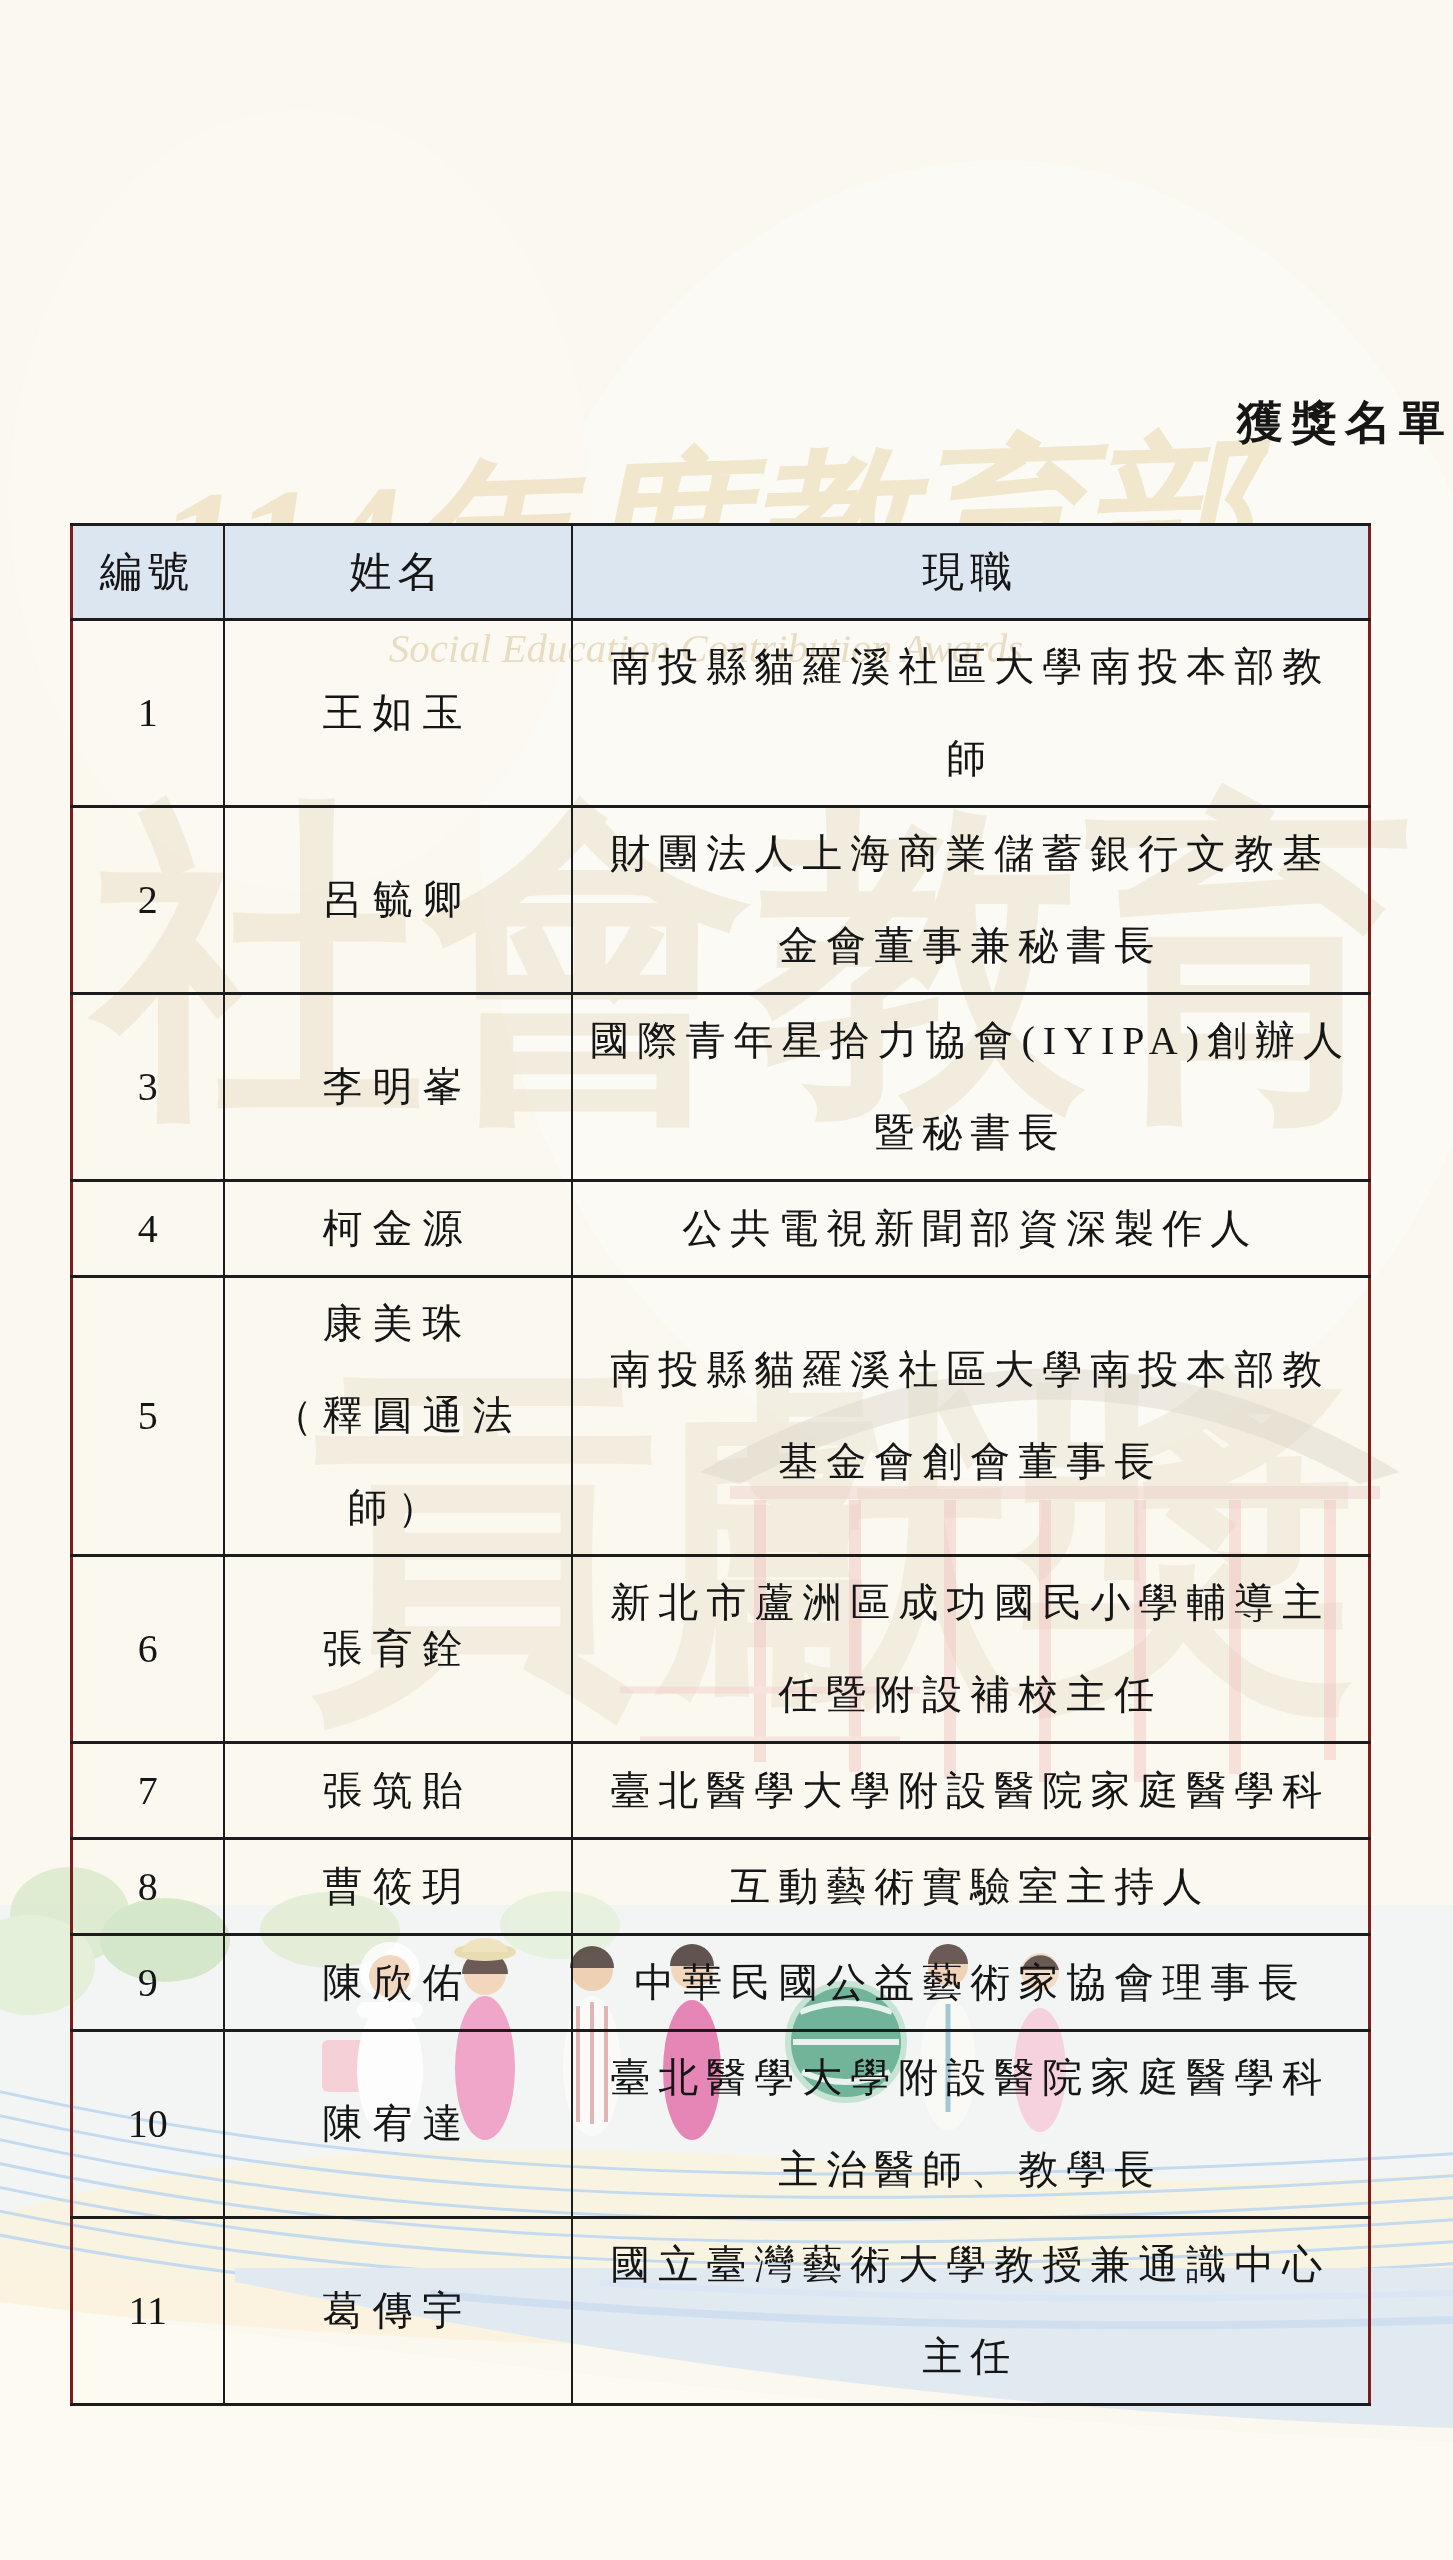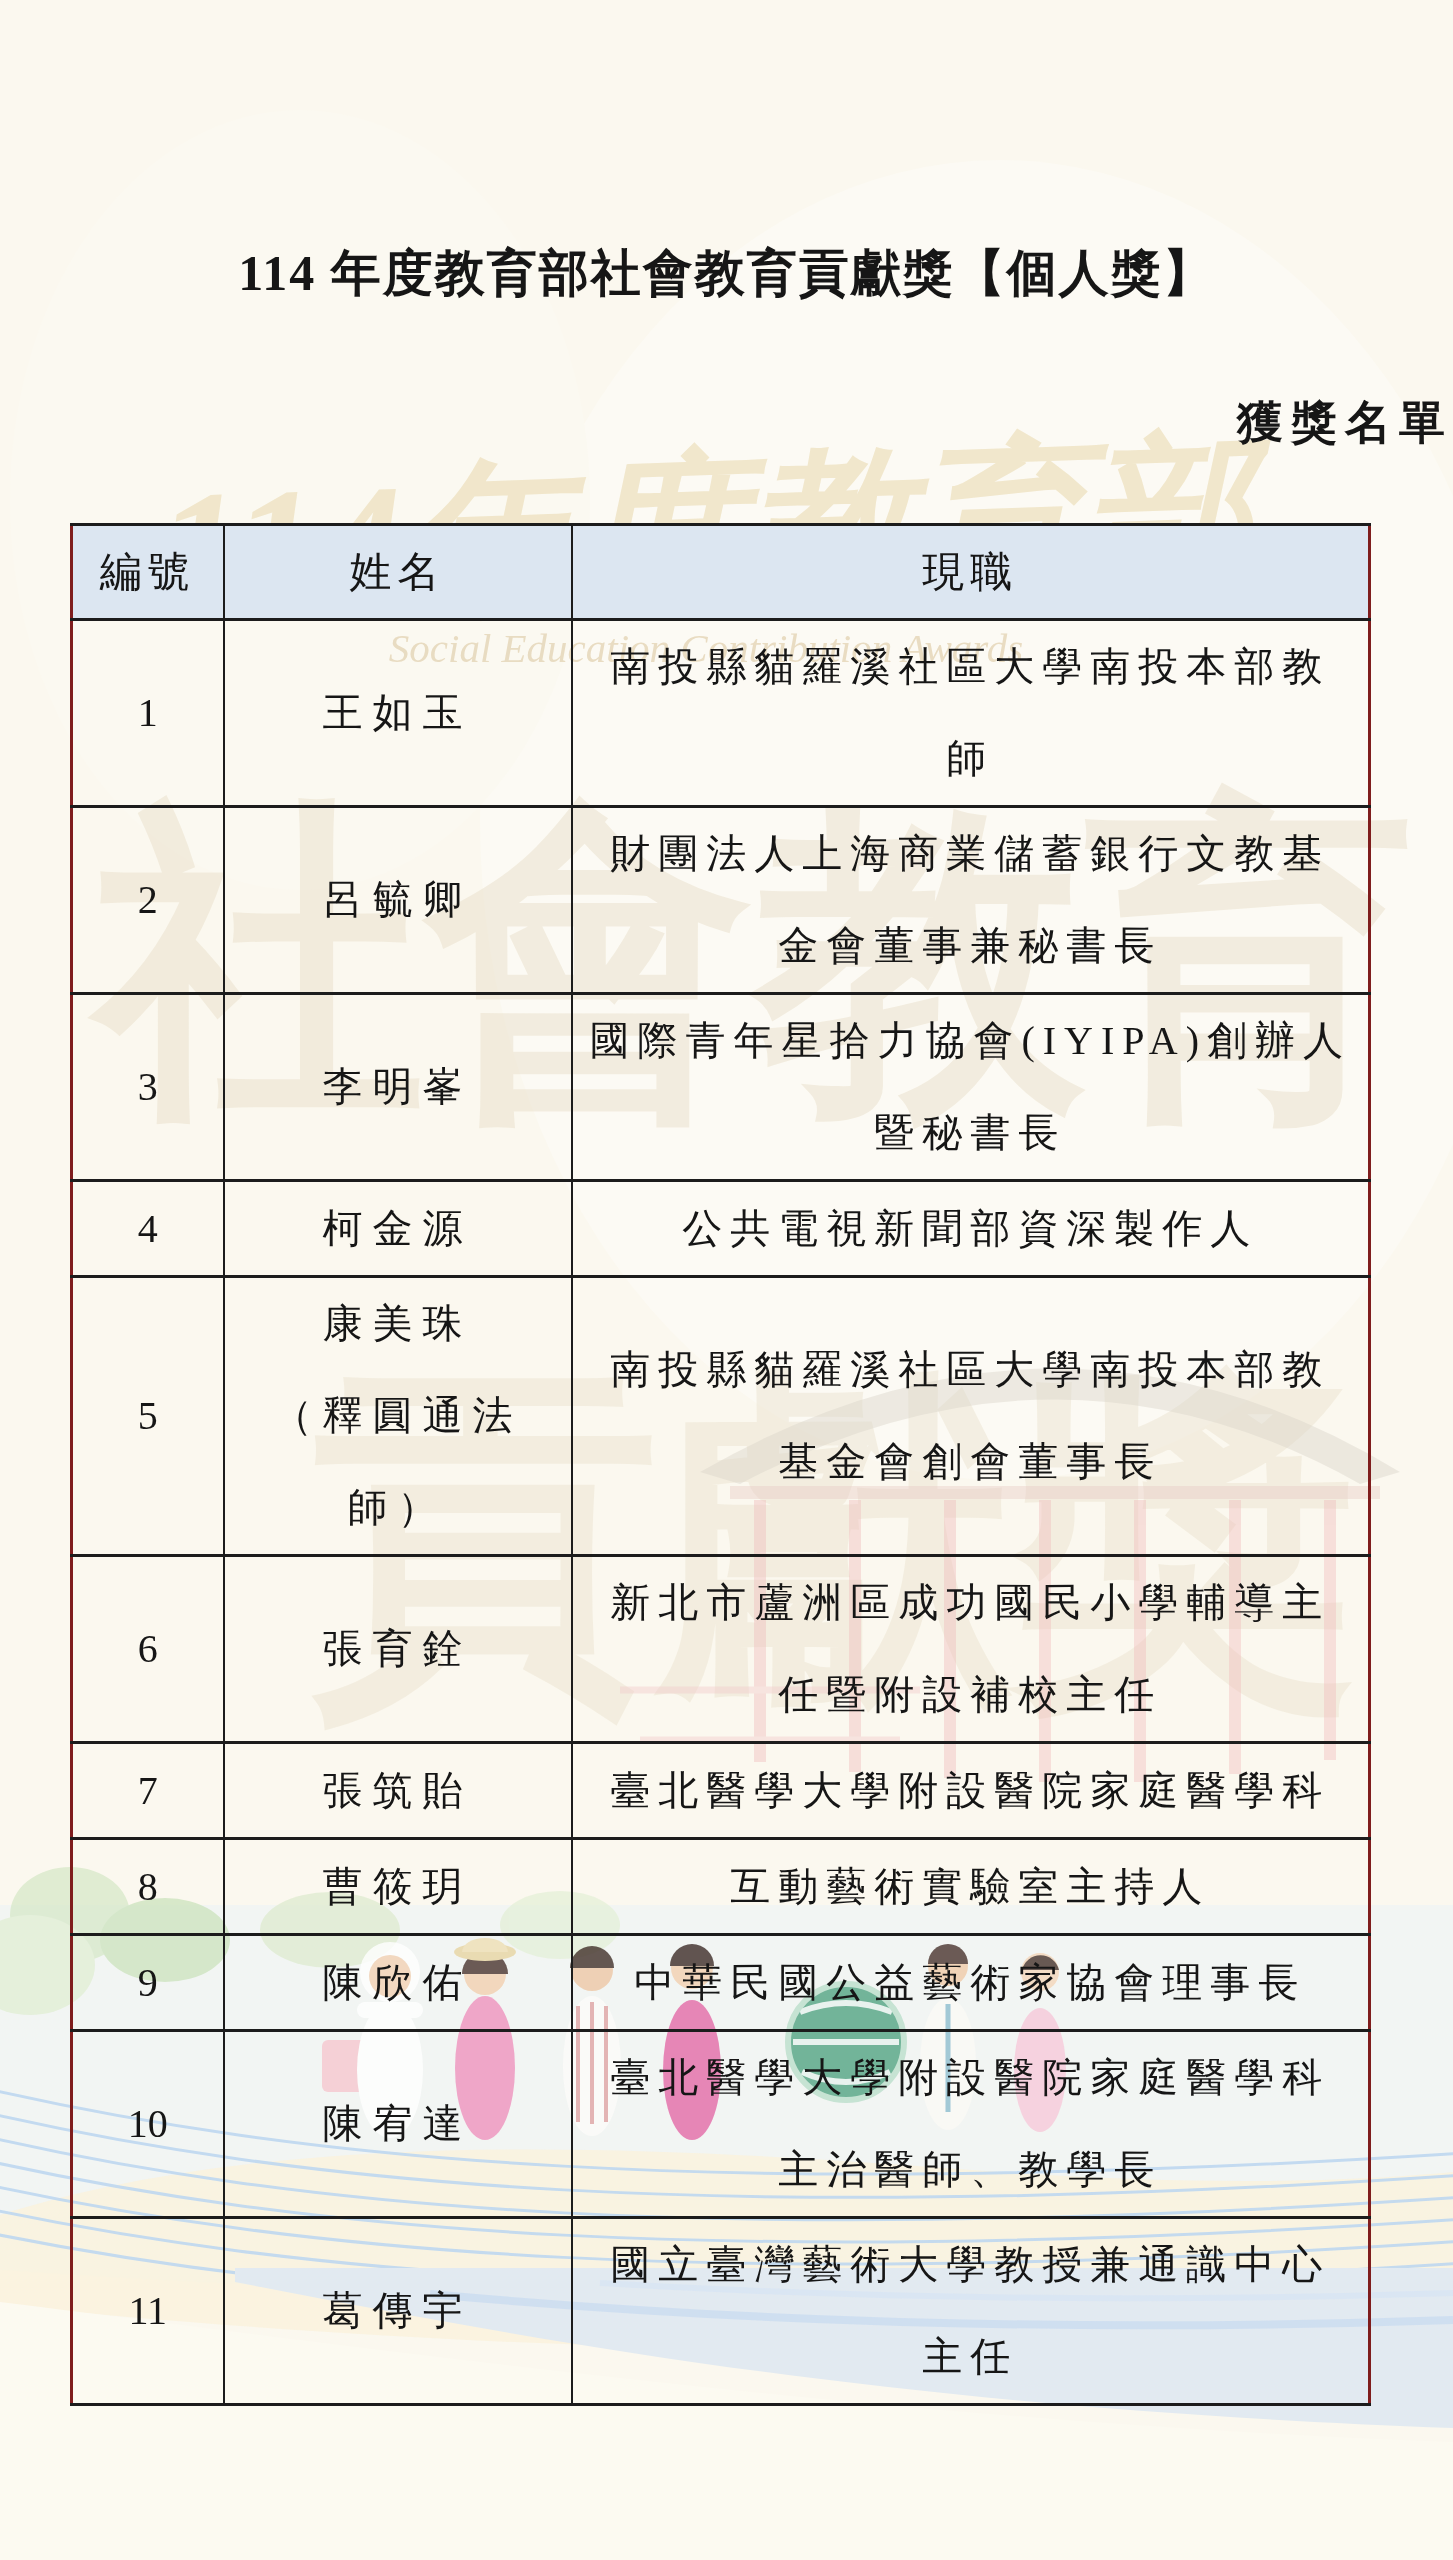--- a/index.html
+++ b/index.html
@@ -142,21 +142,20 @@
         <path d="M-30 2229 C 300 2298 720 2332 1480 2284"></path>
       </g>
 
       <path d="M 235 2282 C 560 2345 900 2408 1453 2428 L 1453 2268 L 235 2268 Z" fill="#E2EAF1"></path>
       <path d="M 430 2294 C 760 2324 1100 2332 1453 2320" stroke="#CBDCF0" stroke-width="8" fill="none" opacity="0.8"></path>
       <path d="M 600 2283 C 900 2301 1200 2301 1453 2293" stroke="#D8E5F4" stroke-width="6" fill="none" opacity="0.8"></path>
       <path d="M0 2302 C 400 2352 900 2422 1453 2442 L 1453 2560 L 0 2560 Z" fill="#FCFAF1"></path>
     </g>
   </svg>
 
-  <div class="title">114 年度教育部社會教育貢獻獎【個人獎】</div>
   <div class="subtitle">獲獎名單</div>
 
   <table class="winners">
     <colgroup>
       <col style="width:152px">
         <col style="width:348px">
         <col style="width:798px">
     </colgroup>
     <thead>
       <tr>

